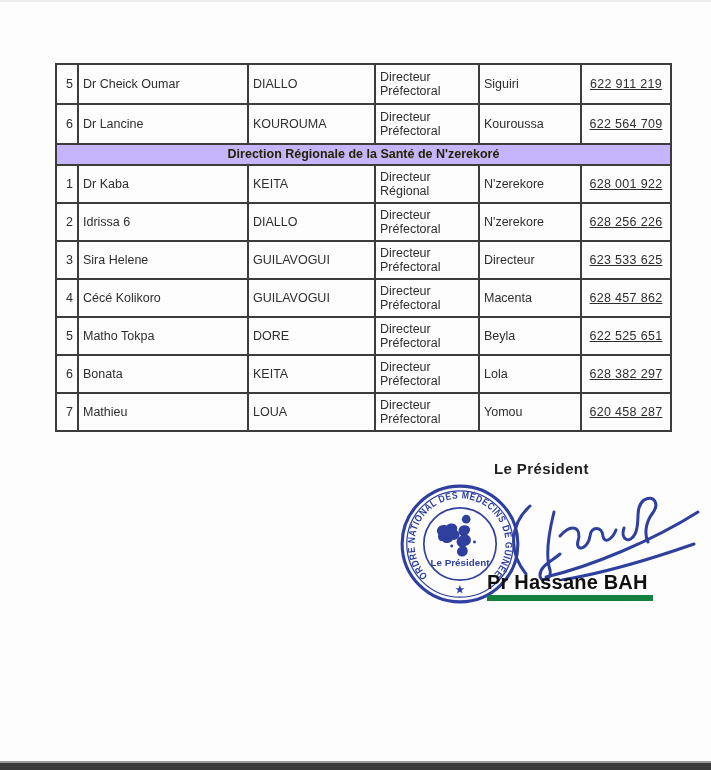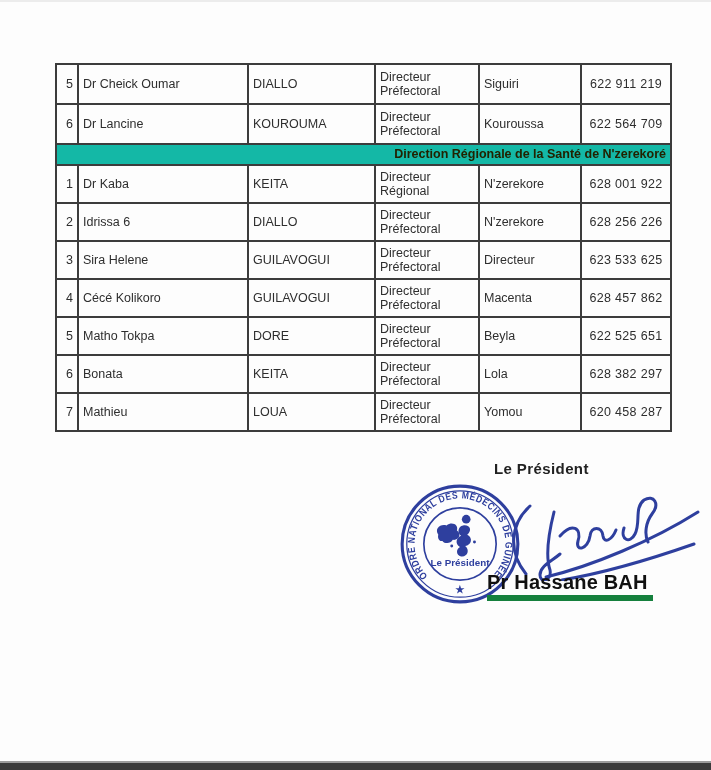--- a/index.html
+++ b/index.html
@@ -31,24 +31,24 @@
     overflow:hidden;
     white-space:normal;
   }
   tbody.sec1 td{height:34px;}
   tbody.sec2 td{height:32px;}
   td.c-num{text-align:right;padding-right:4px;}
   td.c-first{padding-left:8px;}
   td.c-last{padding-left:8px;}
   td.c-title{padding-left:6px;}
   td.c-loc{}
-  td.c-phone{text-align:center;letter-spacing:0.3px;}
+  td.c-phone{text-align:center;letter-spacing:0.3px;text-decoration:underline;}
   td.section-header{
-    background:#14b8a6;
-    text-align:right;
+    background:#c4b5fd;
+    text-align:center;
     font-weight:bold;
     font-size:13.5px;
     color:#222200;
     height:15px;
     padding:1px 2px;
   }
 
   .president-heading{
     position:absolute;left:494px;top:460px;
     font-size:15px;font-weight:bold;color:#222;

